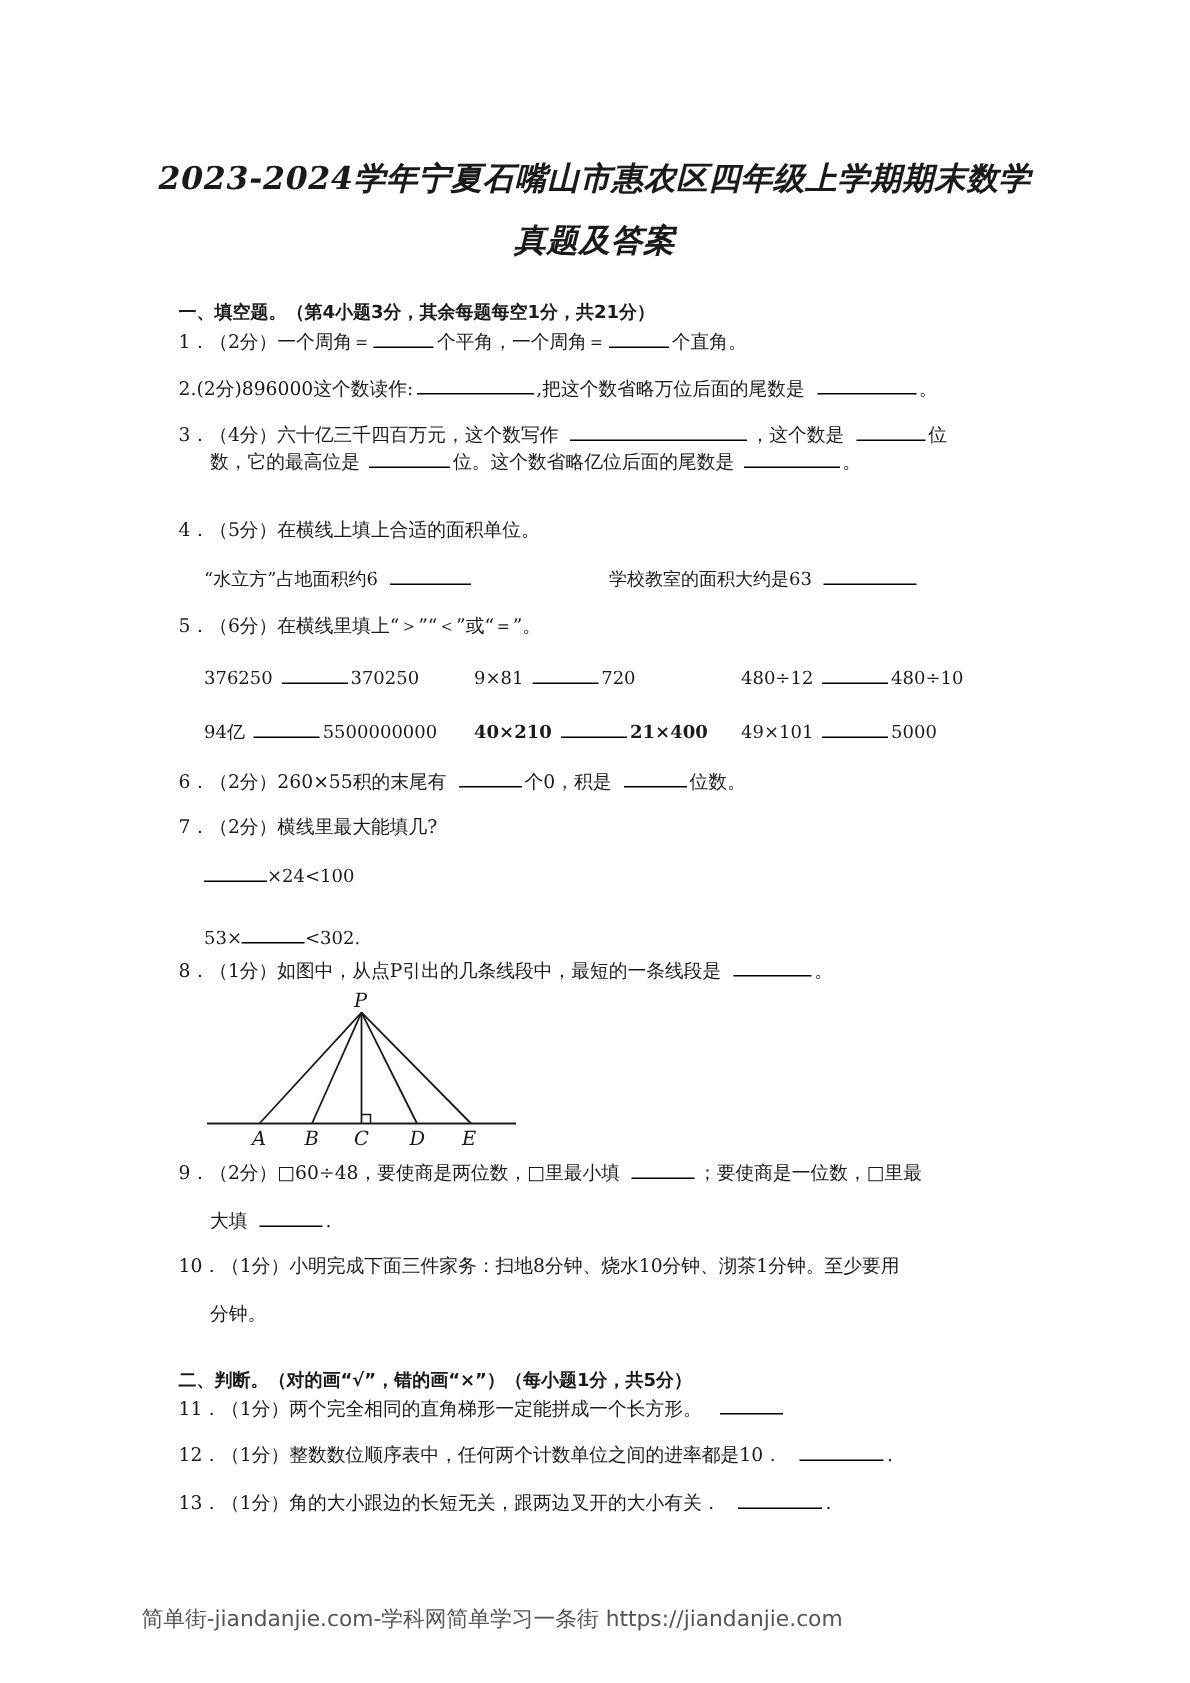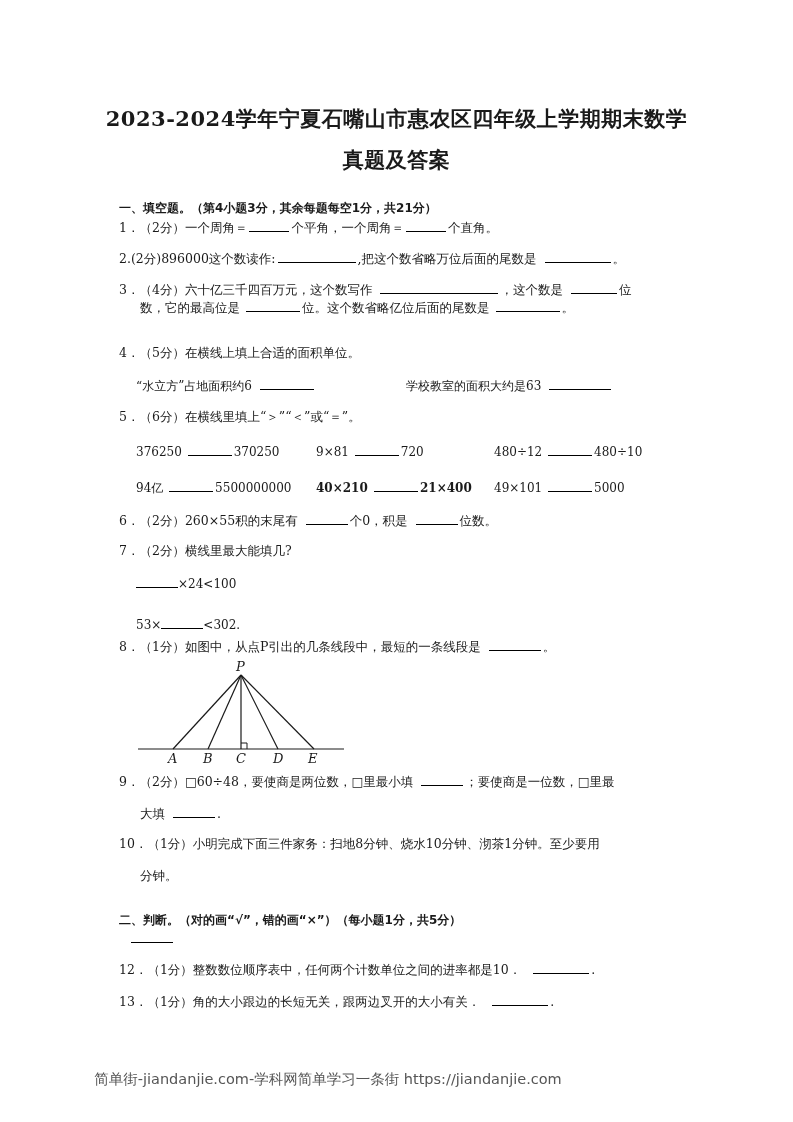--- a/index.html
+++ b/index.html
@@ -5,20 +5,21 @@
   html, body { margin: 0; padding: 0; background: #ffffff; }
   body {
     width: 793px; height: 1122px; position: relative; overflow: hidden;
     font-family: "DejaVu Serif", "Liberation Serif", serif;
     color: #1a1a1a;
   }
   .title {
     position: absolute; left: 0; width: 793px; text-align: center;
     font-family: "DejaVu Serif", serif; font-weight: bold; font-size: 21px;
     letter-spacing: 0.5px;
+    font-style: italic;
   }
   .line {
     position: absolute; left: 119px; font-size: 12.5px; white-space: nowrap;
     line-height: 16px;
   }
   .indent { left: 140px; }
   .section {
     position: absolute; left: 119px; font-size: 12px; font-weight: bold;
     white-space: nowrap; font-family: "DejaVu Sans", sans-serif; margin-top: 13px;
   }
@@ -123,21 +124,21 @@
 <div class="line indent" style="top:805px;">
   <span>大填</span><span class="blank" style="width:42px;margin-left:8px"></span><span>.</span>
 </div>
 
 <div class="line" style="top:836px;">10．（1分）小明完成下面三件家务：扫地8分钟、烧水10分钟、沏茶1分钟。至少要用</div>
 <div class="line indent" style="top:868px;">分钟。</div>
 
 <div class="section" style="top:899px;">二、判断。（对的画“√”，错的画“×”）（每小题1分，共5分）</div>
 
 <div class="line" style="top:930px;">
-  <span class="blank" style="width:42px;margin-left:12px"></span>
+  <span>11．（1分）两个完全相同的直角梯形一定能拼成一个长方形。</span><span class="blank" style="width:42px;margin-left:12px"></span>
 </div>
 <div class="line" style="top:961px;">
   <span>12．（1分）整数数位顺序表中，任何两个计数单位之间的进率都是10．</span><span class="blank" style="width:56px;margin-left:12px"></span><span>.</span>
 </div>
 <div class="line" style="top:993px;">
   <span>13．（1分）角的大小跟边的长短无关，跟两边叉开的大小有关．</span><span class="blank" style="width:56px;margin-left:12px"></span><span>.</span>
 </div>
 
 <div class="footer">简单街-jiandanjie.com-学科网简单学习一条街 https://jiandanjie.com</div>
 

